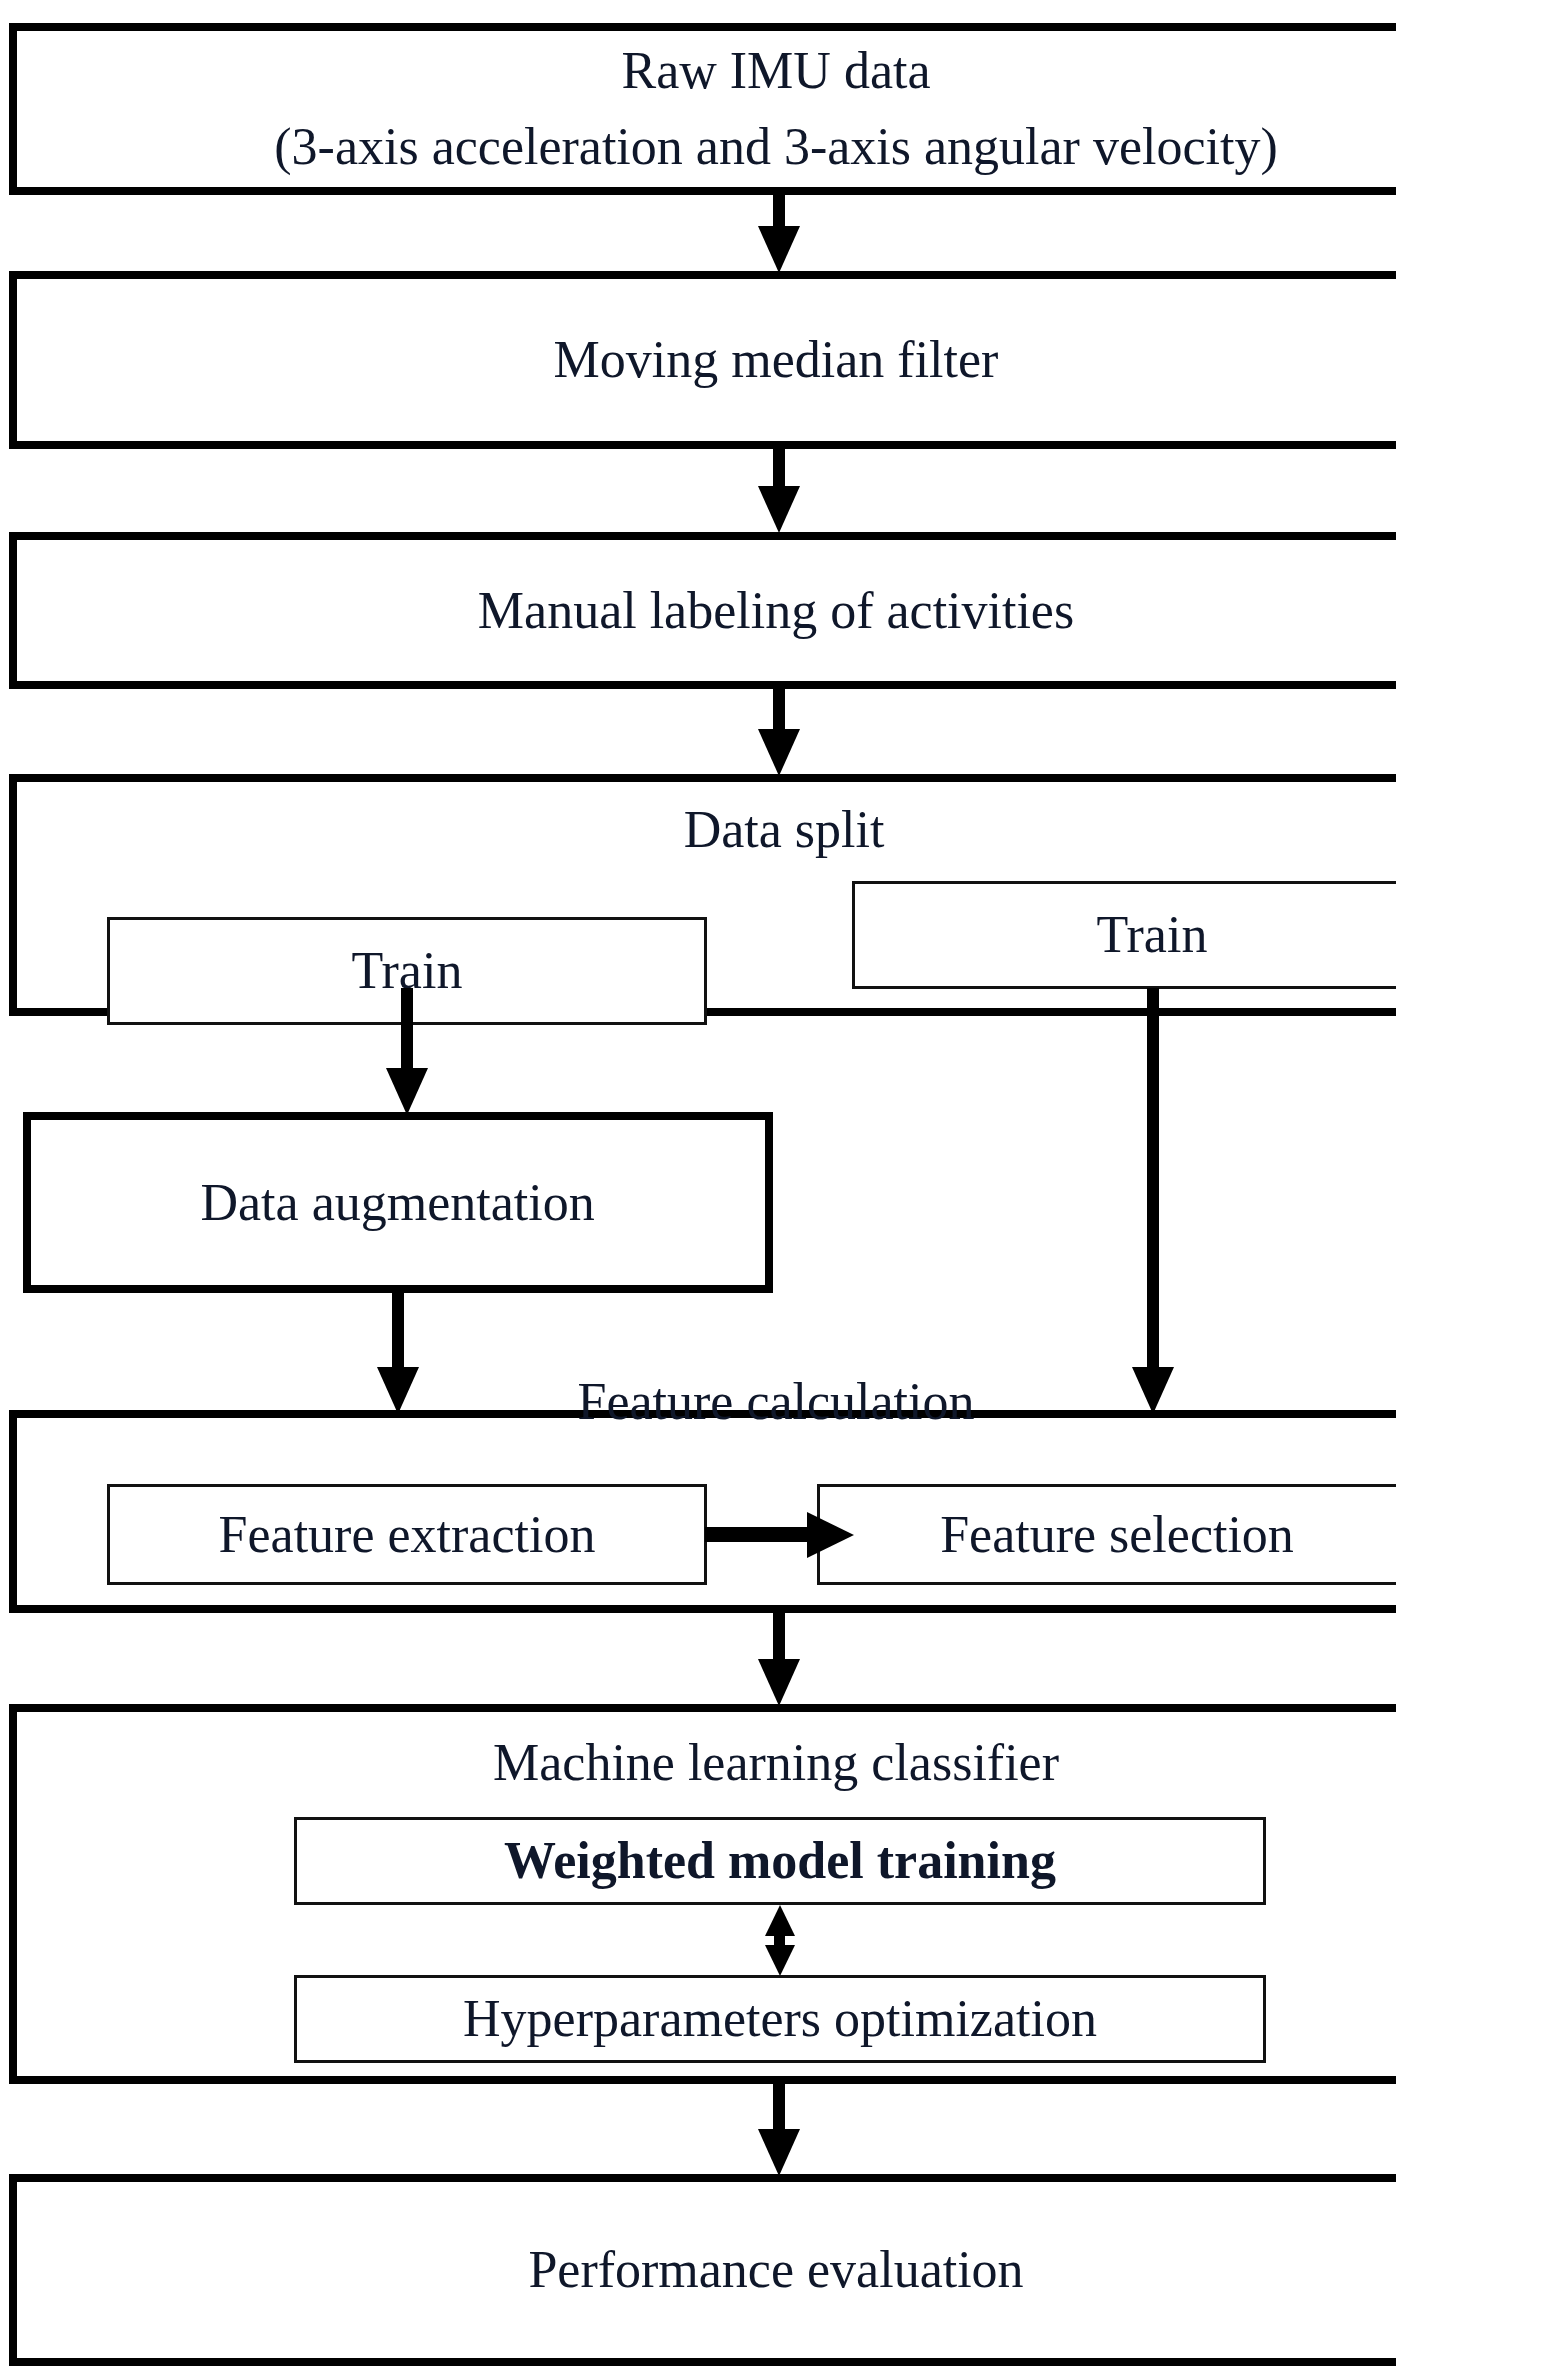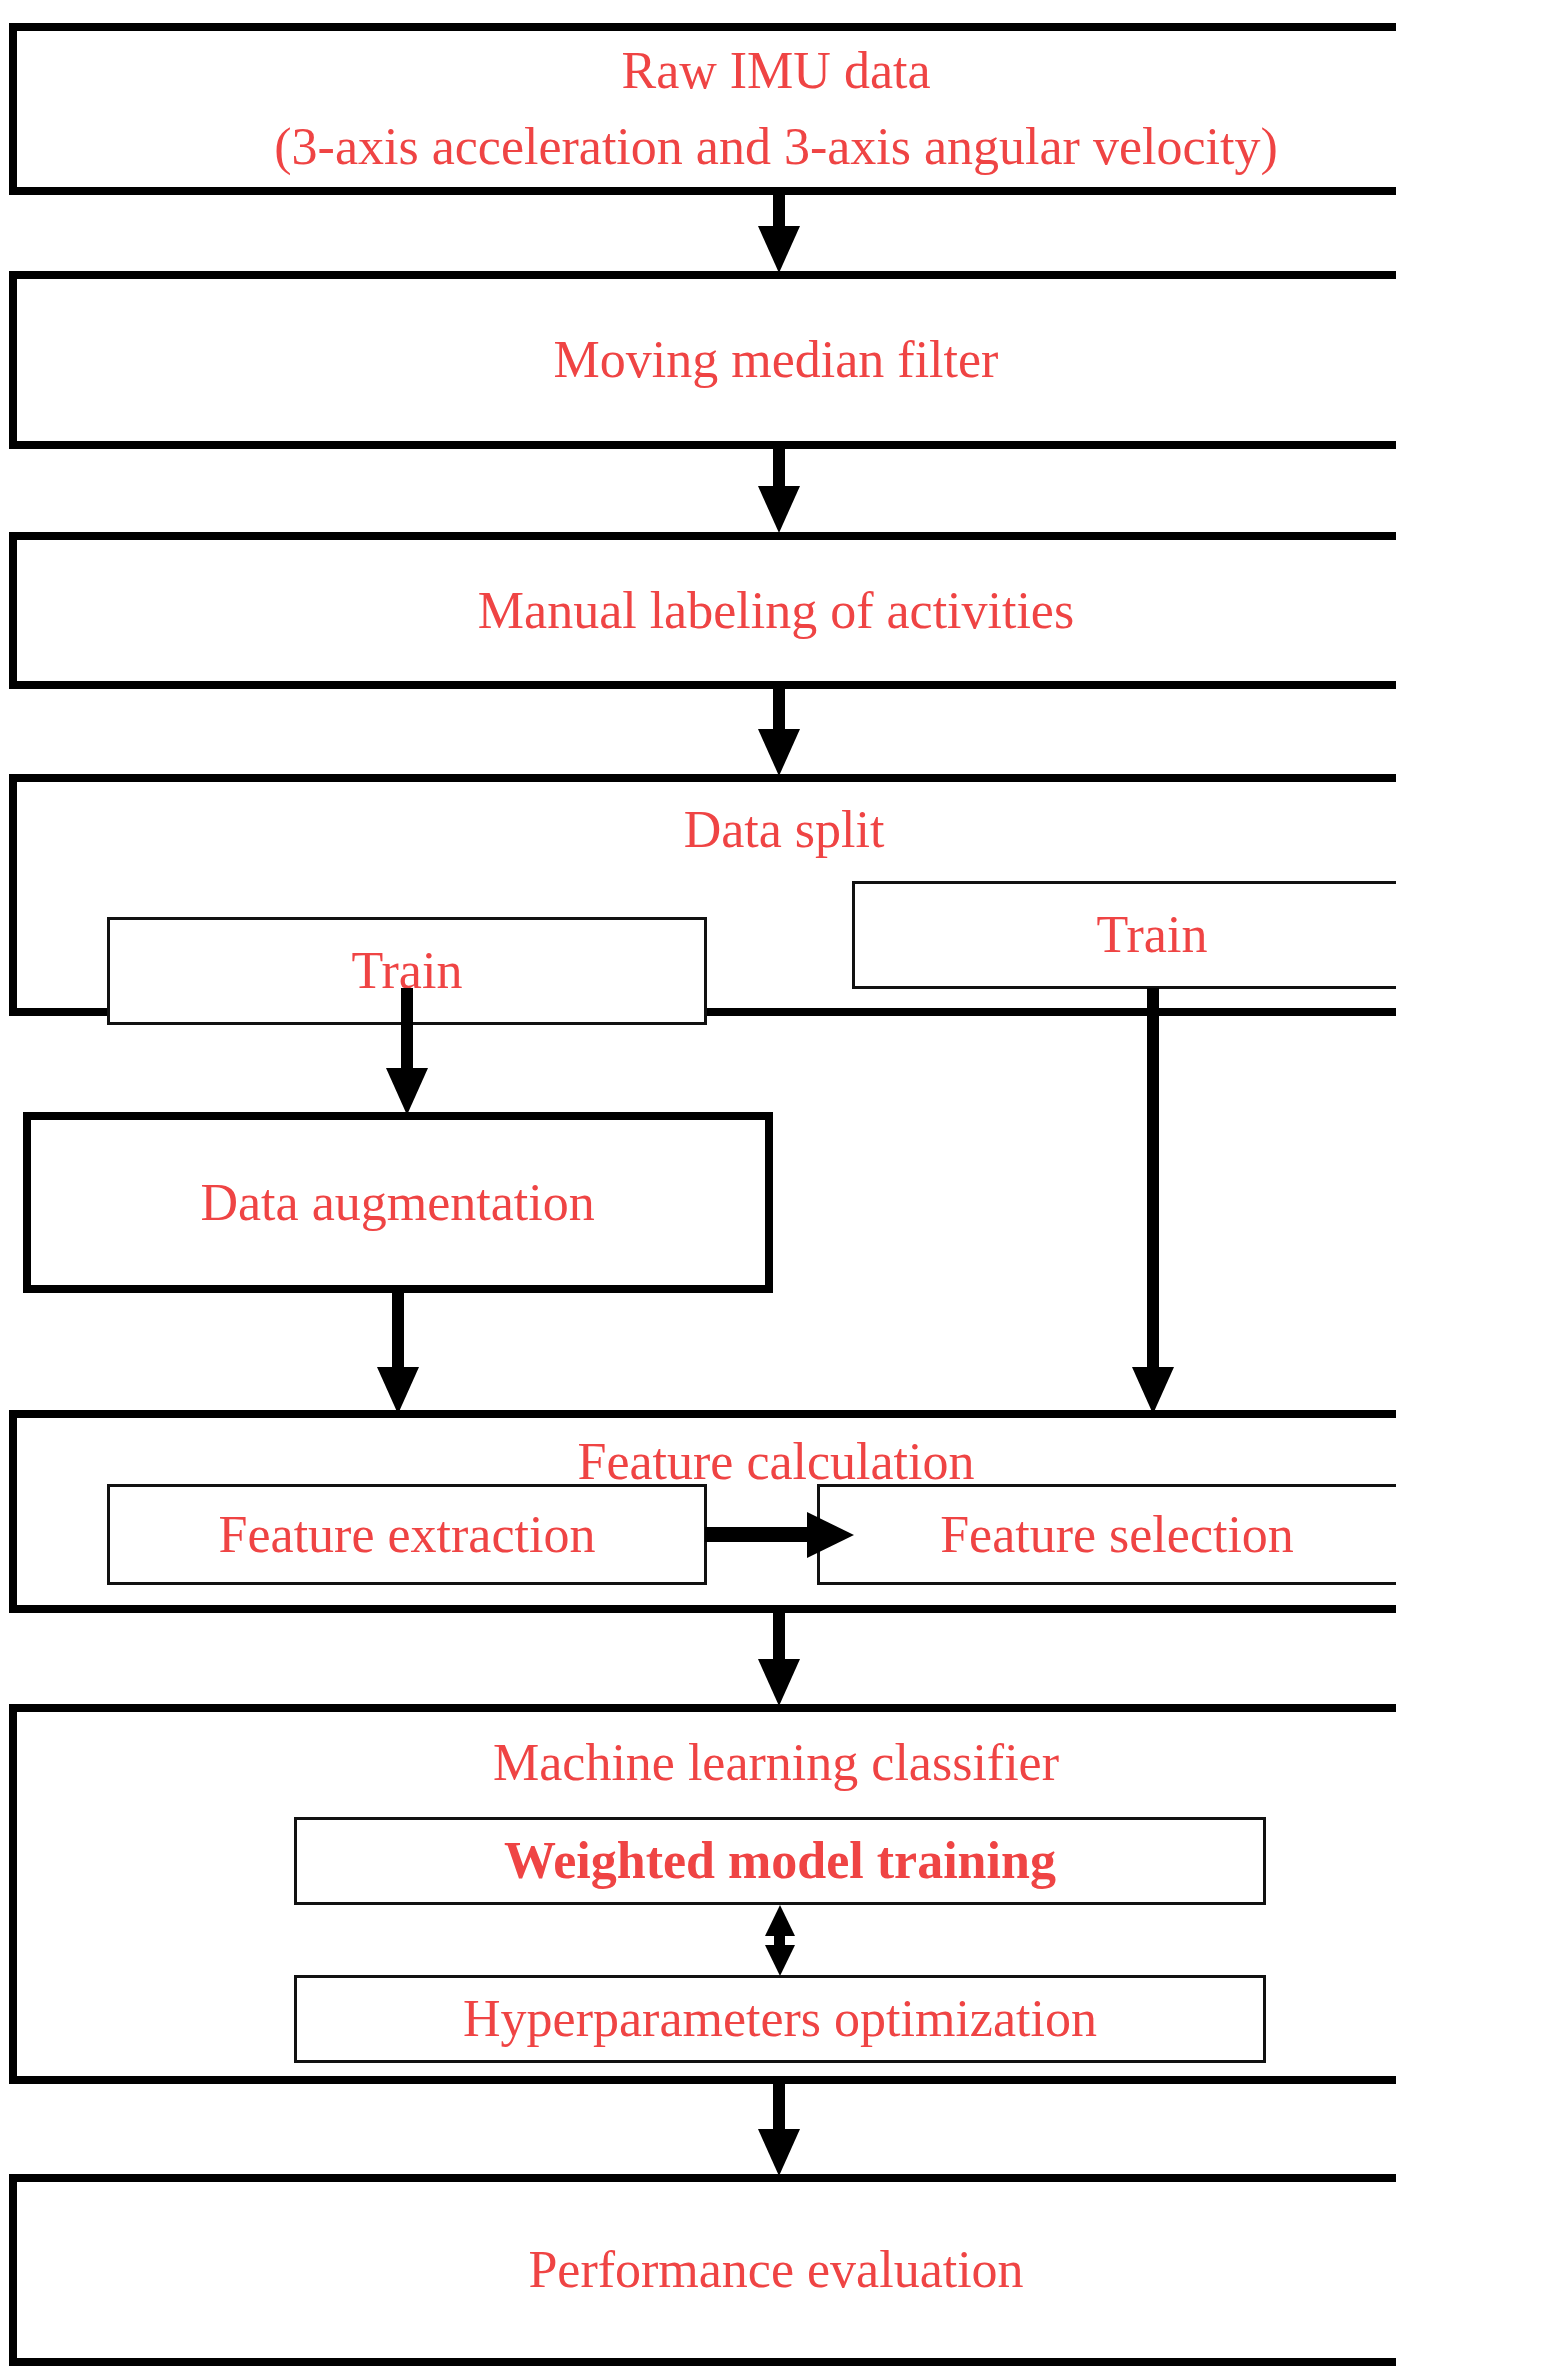--- a/index.html
+++ b/index.html
@@ -2,21 +2,21 @@
 <html style="font-size:14.5px"><head>
 <meta charset="utf-8">
 <style>
   html,body{margin:0;padding:0;background:#ffffff;}
   *{box-sizing:border-box;}
   .stage{
     position:relative;
     width:1396px;height:2377px;
     background:#ffffff;
     font-family:"Liberation Serif","DejaVu Serif",serif;
-    color:#ef4444;
+    color:#0f172a;
     overflow:hidden;
   }
   .node{position:absolute;background:#fff;display:flex;flex-direction:column;align-items:center;justify-content:center;text-align:center;}
   .thick{border:8.1px solid #000;}
   .thin{border:3.6px solid #111;}
   .lbl{font-size:52px;line-height:1.45;white-space:nowrap;}
   .title{position:absolute;width:1534px;left:9px;text-align:center;font-size:52px;line-height:1.2;}
   
   .varrow{position:absolute;width:42px;display:flex;flex-direction:column;align-items:center;}
   .varrow .stem{width:11.8px;flex:1 1 auto;background:#000;}
@@ -87,21 +87,21 @@
   <div class="node thick" style="left:22.6px;top:1112px;width:750px;height:181px;">
     <div class="lbl">Data augmentation</div>
   </div>
 
   <div class="varrow" style="left:377px;top:1291px;height:123px;">
     <div class="stem"></div>
     <div class="head-down"></div>
   </div>
 
   <div class="node thick" style="left:9px;top:1410px;width:1534px;height:203px;"></div>
-  <div class="title" style="top:1431px;">Feature calculation</div>
+  <div class="title" style="top:1371px;">Feature calculation</div>
   <div class="node thin" style="left:107px;top:1484px;width:600px;height:101px;">
     <div class="lbl">Feature extraction</div>
   </div>
   <div class="node thin" style="left:817px;top:1484px;width:600px;height:101px;">
     <div class="lbl">Feature selection</div>
   </div>
 
   <div class="harrow" style="left:705px;top:1511px;width:149px;height:47px;">
     <div class="hstem"></div>
     <div class="head-right"></div>

